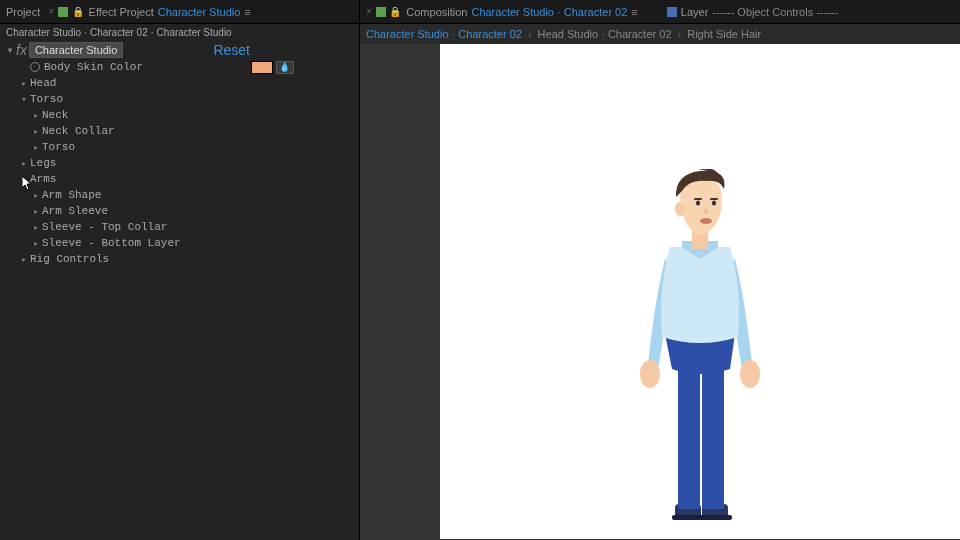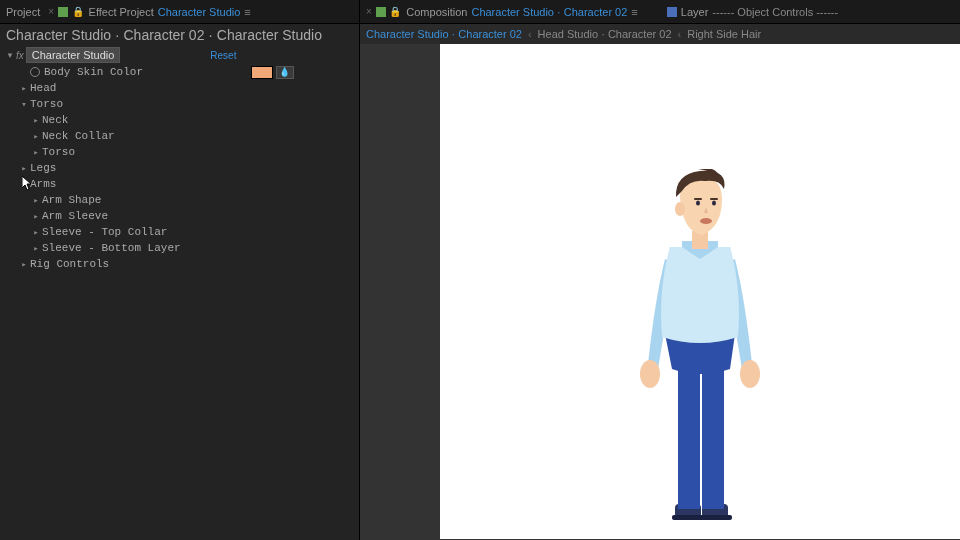--- a/index.html
+++ b/index.html
@@ -71,56 +71,56 @@
       align-items: center;
       padding: 0 6px;
       font-size: 11px;
       color: #999;
     }
     .breadcrumb-item { color: #3a8fd9; cursor: pointer; }
     .breadcrumb-item.muted { color: #888; }
     .breadcrumb-sep { margin: 0 6px; color: #666; }
     .path-label {
       padding: 3px 6px;
-      font-size: 14px;
+      font-size: 10px;
       color: #aaa;
       background: #232323;
     }
     .effect-header {
       display: flex;
       align-items: center;
       height: 18px;
       padding: 0 4px;
       font-size: 11px;
     }
     .twirl { 
       width: 12px;
       text-align: center;
       cursor: pointer;
       color: #888;
       font-size: 9px;
     }
     .fx-badge {
       font-style: italic;
-      font-size: 10px;
+      font-size: 14px;
       color: #888;
       margin-right: 2px;
     }
     .effect-name-box {
       background: #4a4a4a;
       color: #ddd;
       padding: 1px 5px;
       border: 1px solid #555;
       font-size: 11px;
     }
     .reset-link {
       color: #3a8fd9;
       margin-left: 90px;
       cursor: pointer;
-      font-size: 10px;
+      font-size: 14px;
     }
     .prop-row {
       display: flex;
       align-items: center;
       height: 16px;
       font-size: 11px;
       color: #aaa;
       cursor: pointer;
       font-family: Liberation Mono, monospace;
     }

